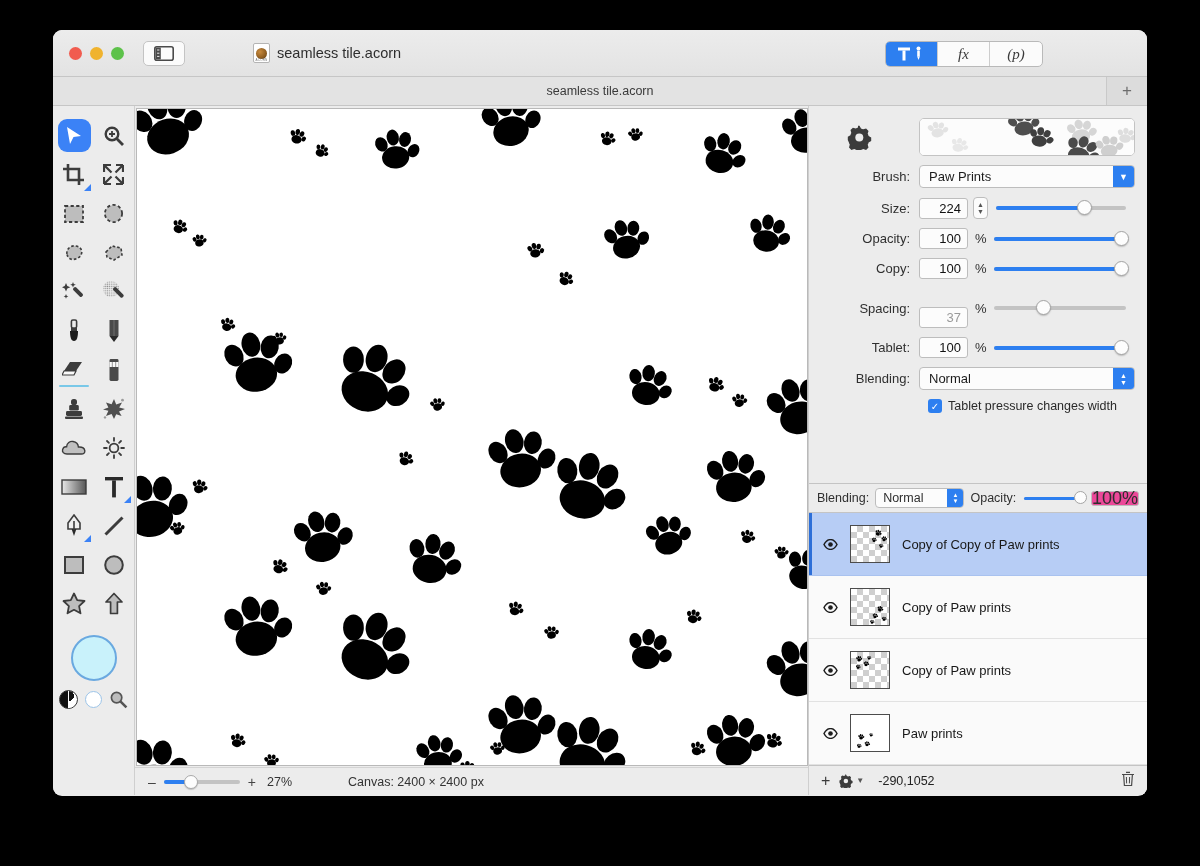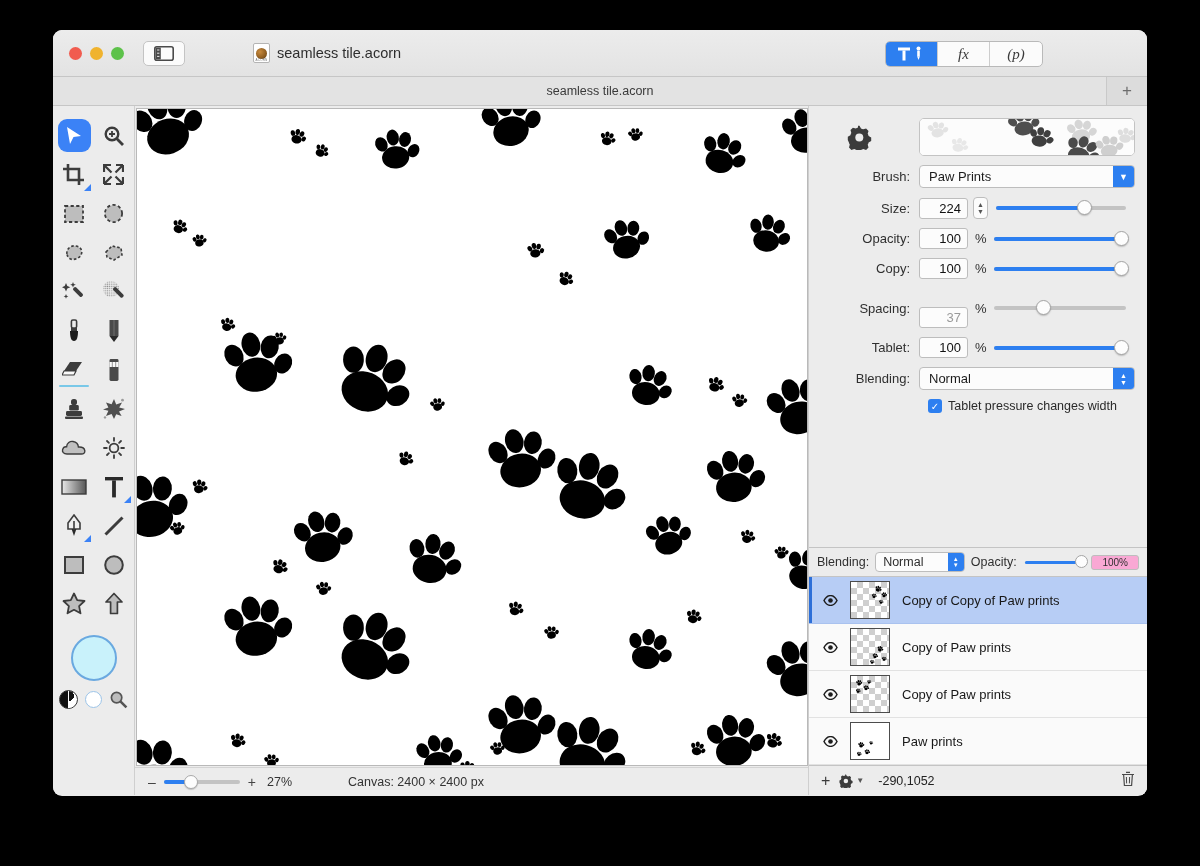--- a/index.html
+++ b/index.html
@@ -283,29 +283,29 @@
   .op-slider {
     position: relative; width: 62px; height: 3px; background: #c3c3c3;
     border-radius: 2px; margin: 0 2px;
   }
   .op-slider .fill { position: absolute; left:0; top:0; height:3px; width:56px; background:#2d7ff0; border-radius:2px;}
   .op-slider .thumb {
     position: absolute; left: 50px; top: -5.5px; width: 13px; height: 13px;
     border-radius: 50%; background: #fdfdfd; border: 1px solid #a4a4a4;
   }
   .op-field {
-    width: 50px; height: 15px; background: #f9a8d4;
+    width: 50px; height: 15px; background: #ec4899;
     border: 1px solid #bdbdbd; border-radius: 3px;
     display: flex; align-items: center; justify-content: center;
-    font-size: 10px;
+    font-size: 18px;
   }
 
   .layers-list { background: #fafafa; }
   .layer-row {
-    height: 47px; display: flex; align-items: center;
+    height: 63px; display: flex; align-items: center;
     border-bottom: 1px solid #e2e2e2; position: relative;
     padding-left: 14px; gap: 12px;
   }
   .layer-row.selected { background: #b7cdf5; border-bottom-color: #a9c2ef; }
   .layer-row.selected::before {
     content: ""; position: absolute; left: 0; top: 0; bottom: 0; width: 3px; background: #2d6fd8;
   }
   .eye { width: 15px; display: flex; align-items: center; justify-content: center; }
   .thumb-box {
     width: 40px; height: 38px; border: 1.5px solid #4c4c4c; background: #fff;

